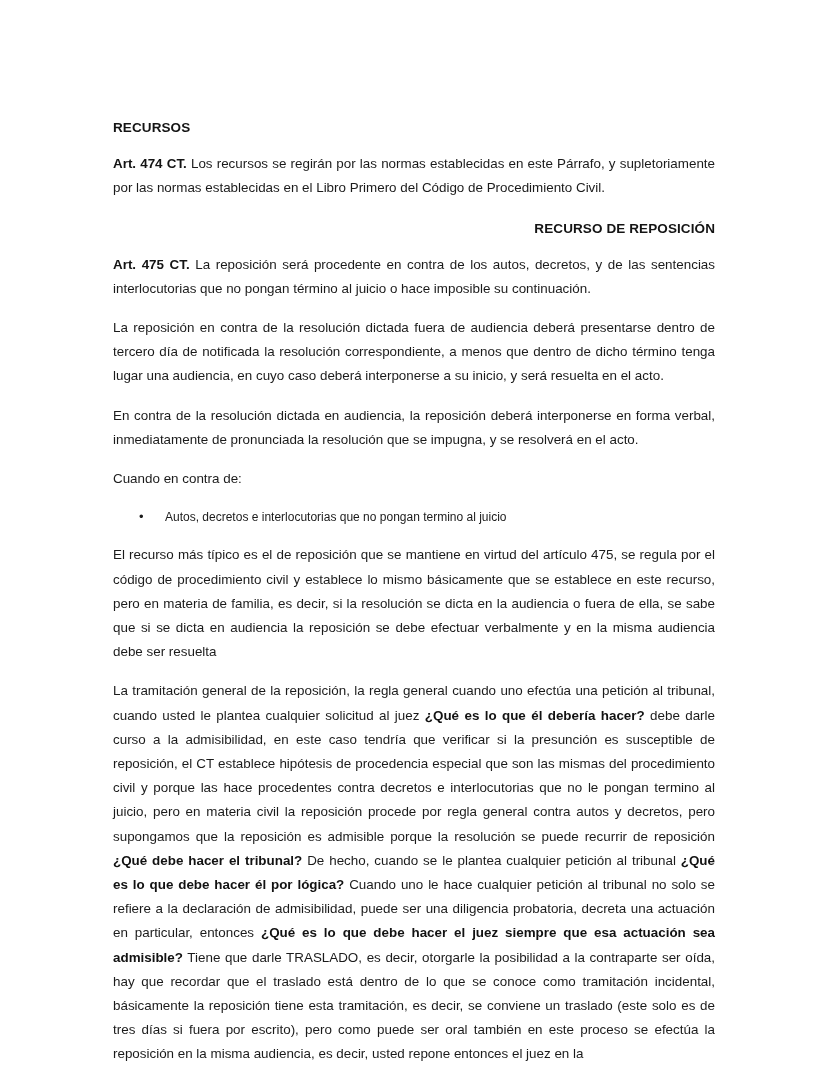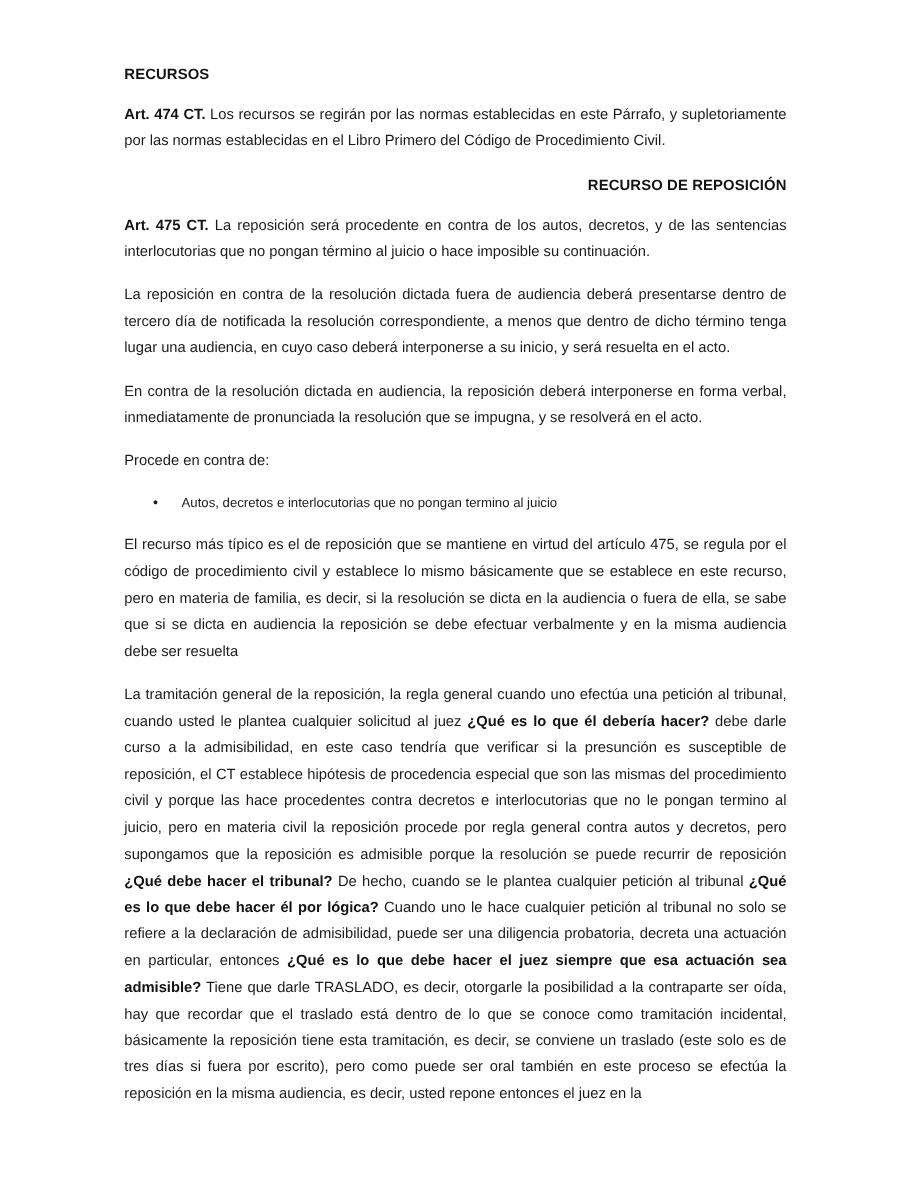--- a/index.html
+++ b/index.html
@@ -13,21 +13,21 @@
     font-family: "Liberation Sans", sans-serif;
     color: #1b1b1b;
     -webkit-font-smoothing: antialiased;
   }
   .page {
     position: relative;
     width: 828px;
     height: 788px;
     background: #ffffff;
     box-sizing: border-box;
-    padding: 58px 113px 0 113px;
+    padding: 118px 113px 0 113px;
   }
   .doc-body {
     width: 602px;
   }
   h2.section-heading {
     font-size: 13.5px;
     font-weight: bold;
     line-height: 1.45;
     margin: 0 0 14px 0;
     letter-spacing: 0.1px;
@@ -90,21 +90,21 @@
     <p class="para"><span class="art-label">Art. 474 CT.</span><span> Los recursos se regirán por las normas establecidas en este Párrafo, y supletoriamente por las normas establecidas en el Libro Primero del Código de Procedimiento Civil.</span></p>
 
     <h2 class="section-heading spaced-top">RECURSO DE REPOSICIÓN</h2>
 
     <p class="para"><span class="art-label">Art. 475 CT.</span><span>  La reposición será procedente en contra de los autos, decretos, y de las sentencias interlocutorias que no pongan término al juicio o hace imposible su continuación.</span></p>
 
     <p class="para">La reposición en contra de la resolución dictada fuera de audiencia deberá presentarse dentro de tercero día de notificada la resolución correspondiente, a menos que dentro de dicho término tenga lugar una audiencia, en cuyo caso deberá interponerse a su inicio, y será resuelta en el acto.</p>
 
     <p class="para">En contra de la resolución dictada en audiencia, la reposición deberá interponerse en forma verbal, inmediatamente de pronunciada la resolución que se impugna, y se resolverá en el acto.</p>
 
-    <p class="para tight">Procede en contra de:</p>
+    <p class="para tight">Cuando en contra de:</p>
 
     <ul class="bullet-list">
       <li>Autos, decretos e interlocutorias que no pongan termino al juicio</li>
     </ul>
 
     <p class="para">El recurso más típico es el de reposición que se mantiene en virtud del artículo 475, se regula por el código de procedimiento civil y establece lo mismo básicamente que se establece en este recurso, pero en materia de familia, es decir, si la resolución se dicta en la audiencia o fuera de ella, se sabe que si se dicta en audiencia la reposición se debe efectuar verbalmente y en la misma audiencia debe ser resuelta</p>
 
     <p class="para"><span>La tramitación general de la reposición, la regla general cuando uno efectúa una petición al tribunal, cuando usted le plantea cualquier solicitud al juez </span><span class="q-bold">¿Qué es lo que él debería hacer?</span><span> debe darle curso a la admisibilidad, en este caso tendría que verificar si la presunción es susceptible de reposición, el CT establece hipótesis de procedencia especial que son las mismas del procedimiento civil y porque las hace procedentes contra decretos e interlocutorias que no le pongan termino al juicio, pero en materia civil la reposición procede por regla general contra autos y decretos, pero supongamos que la reposición es admisible porque la resolución se puede recurrir de reposición </span><span class="q-bold">¿Qué debe hacer el tribunal?</span><span> De hecho, cuando se le plantea cualquier petición al tribunal </span><span class="q-bold">¿Qué es lo que debe hacer él por lógica?</span><span> Cuando uno le hace cualquier petición al tribunal no solo se refiere a la declaración de admisibilidad, puede ser una diligencia probatoria, decreta una actuación en particular, entonces </span><span class="q-bold">¿Qué es lo que debe hacer el juez siempre que esa actuación sea admisible?</span><span> Tiene que darle TRASLADO, es decir, otorgarle la posibilidad a la contraparte ser oída, hay que recordar que el traslado está dentro de lo que se conoce como tramitación incidental, básicamente la reposición tiene esta tramitación, es decir, se conviene un traslado (este solo es de tres días si fuera por escrito), pero como puede ser oral también en este proceso se efectúa la reposición en la misma audiencia, es decir, usted repone entonces el juez en la</span></p>
 
   </div>

